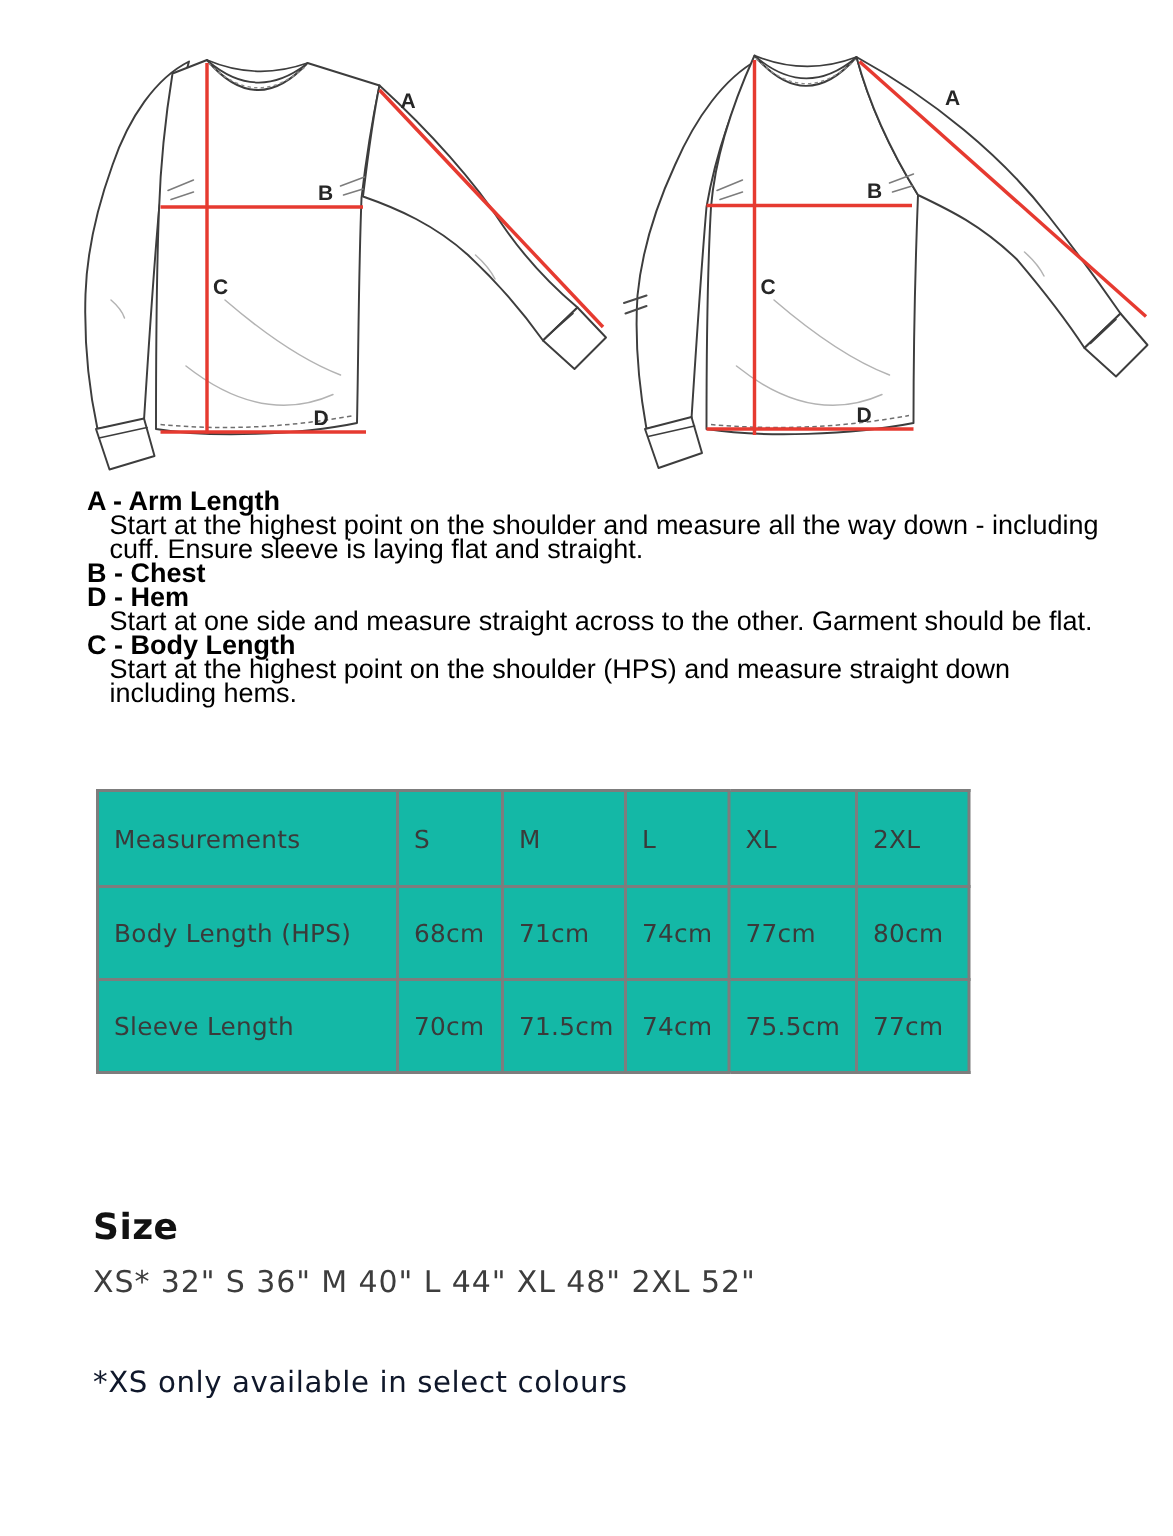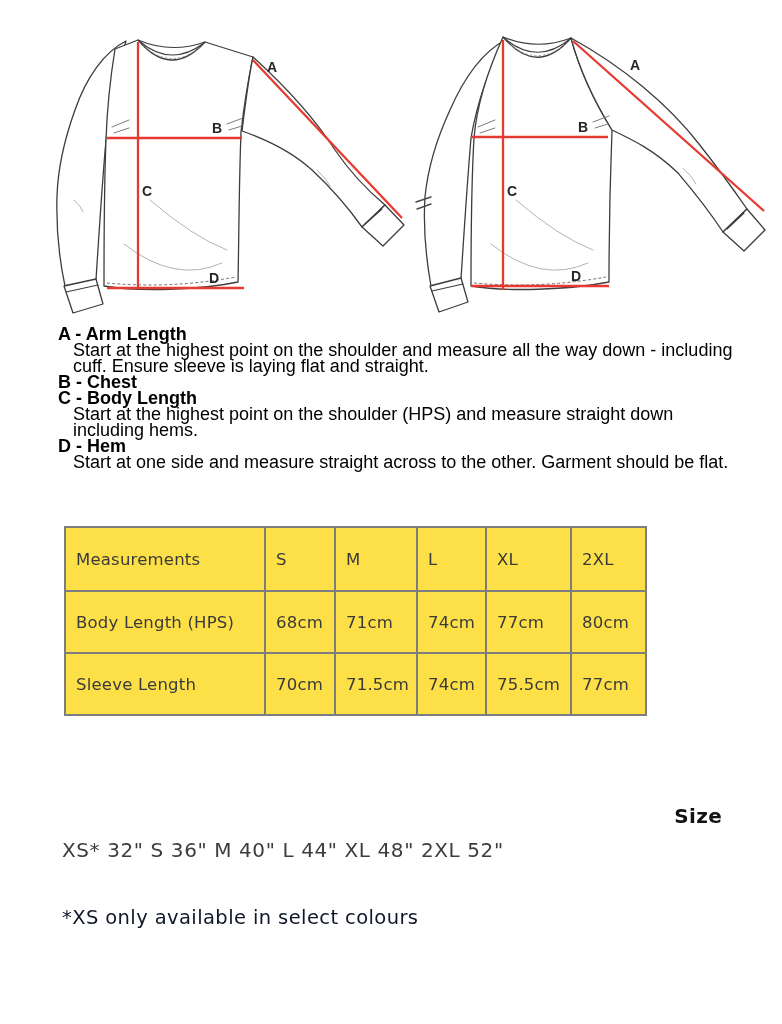--- a/index.html
+++ b/index.html
@@ -23,26 +23,26 @@
   .measure{fill:none;stroke-width:2.3;stroke-linecap:butt;}
   .m-label{font-family:"Liberation Sans",sans-serif;font-size:14px;font-weight:bold;fill:#262626;}
   
   .definitions{position:absolute;left:58px;top:326px;width:678px;color:#000;}
   .def-title{font-size:18px;font-weight:bold;line-height:16px;}
   .def-desc{font-size:18px;line-height:16px;padding-left:15px;}
   
   .size-table{position:absolute;left:64px;top:526px;border-collapse:collapse;table-layout:fixed;
     font-family:"DejaVu Sans", sans-serif;color:#3a3a3a;}
   .size-table th,.size-table td{border:2px solid #7d7d7d;text-align:left;font-weight:normal;
-    padding:0 0 0 10px;font-size:16.5px;letter-spacing:0.2px;background:#fde047;}
+    padding:0 0 0 10px;font-size:16.5px;letter-spacing:0.2px;background:#14b8a6;}
   .size-table th{height:62px;}
   .size-table td{height:60px;}
   
   .size-section{position:absolute;left:62px;top:804px;width:660px;font-family:"DejaVu Sans",sans-serif;}
-  .size-heading{font-size:20px;font-weight:bold;color:#121212;letter-spacing:0.3px;text-align:right;}
+  .size-heading{font-size:24px;font-weight:bold;color:#121212;letter-spacing:0.3px;}
   .size-line{margin-top:10px;font-size:20px;color:#3d3d3d;letter-spacing:0.6px;}
   .size-footnote{margin-top:44px;font-size:19.5px;color:#0f172a;letter-spacing:0.4px;}
 </style>
 </head>
 <body>
 
 <div class="page">
 
   <div class="diagram-wrap">
     <svg width="782" height="330" viewBox="0 0 782 330" xmlns="http://www.w3.org/2000/svg">
@@ -121,26 +121,26 @@
 
   <div class="definitions">
     <div class="def-item">
       <div class="def-title">A - Arm Length</div>
       <div class="def-desc">Start at the highest point on the shoulder and measure all the way down - including cuff. Ensure sleeve is laying flat and straight.</div>
     </div>
     <div class="def-item">
       <div class="def-title">B - Chest</div>
     </div>
     <div class="def-item">
+      <div class="def-title">D - Hem</div>
+      <div class="def-desc">Start at one side and measure straight across to the other. Garment should be flat.</div>
+    </div>
+    <div class="def-item">
       <div class="def-title">C - Body Length</div>
       <div class="def-desc">Start at the highest point on the shoulder (HPS) and measure straight down including hems.</div>
-    </div>
-    <div class="def-item">
-      <div class="def-title">D - Hem</div>
-      <div class="def-desc">Start at one side and measure straight across to the other. Garment should be flat.</div>
     </div>
   </div>
 
   <table class="size-table">
     <colgroup>
       <col style="width:200px">
         <col style="width:70px">
         <col style="width:82px">
       <col style="width:69px">
         <col style="width:85px">

